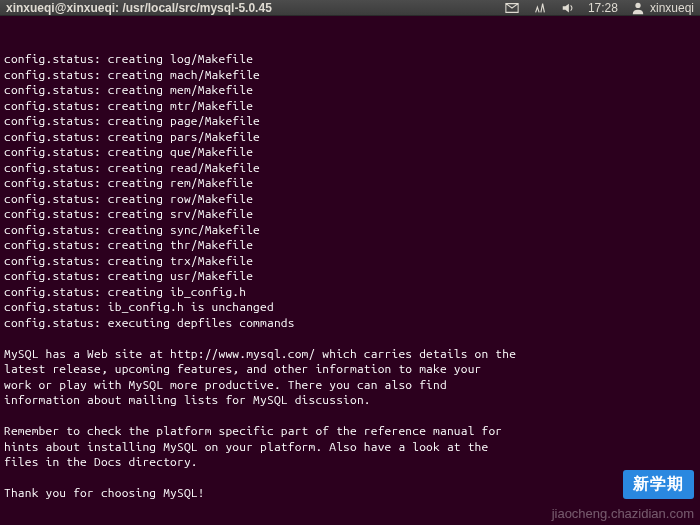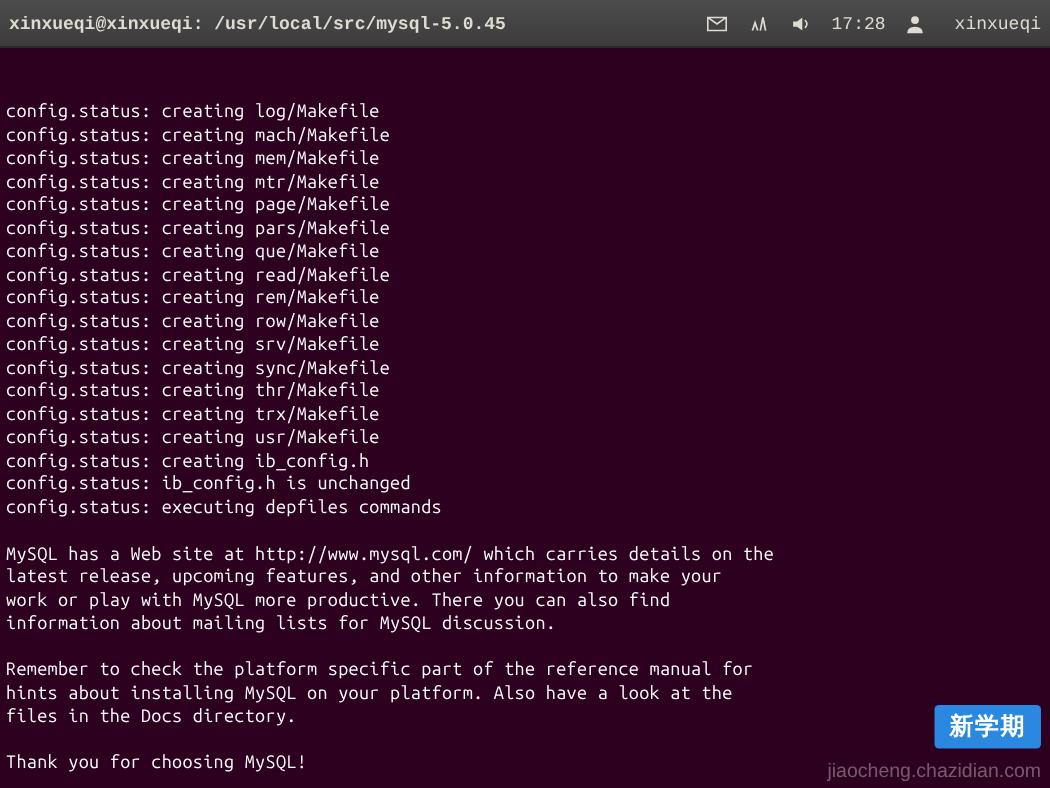--- a/index.html
+++ b/index.html
@@ -7,27 +7,27 @@
       width: 700px;
       height: 525px;
       background: #2c001e;
       font-family: "Ubuntu Mono", "DejaVu Sans Mono", monospace;
       font-size: 12px;
       color: #ffffff;
       overflow: hidden;
       position: relative;
     }
     .menubar {
-      height: 32px;
+      height: 16px;
       background: linear-gradient(to bottom, #4c4c4c, #3c3c3c);
       display: flex;
       align-items: center;
       padding: 0 6px;
       color: #dfdbd2;
-      font-family: Liberation Mono, monospace;
+      font-family: Liberation Sans, sans-serif;
       font-size: 12px;
       border-bottom: 1px solid #2a2a2a;
     }
     .menubar-title {
       flex: 1;
       font-weight: bold;
       white-space: nowrap;
       overflow: hidden;
     }
     .menubar-right {
@@ -36,21 +36,21 @@
       gap: 12px;
     }
     .menubar-icon {
       display: inline-flex;
       align-items: center;
       justify-content: center;
       width: 16px;
       height: 16px;
     }
     .clock { font-weight: normal; }
-    .user-block { display: flex; align-items: center; gap: 18px; }
+    .user-block { display: flex; align-items: center; gap: 4px; }
     .terminal {
       padding: 4px 4px;
       line-height: 15.5px;
       white-space: pre;
       letter-spacing: 0.2px;
     }
     .term-line { white-space: pre-wrap; }
     .overlay-badge {
       position: absolute;
       right: 6px;

